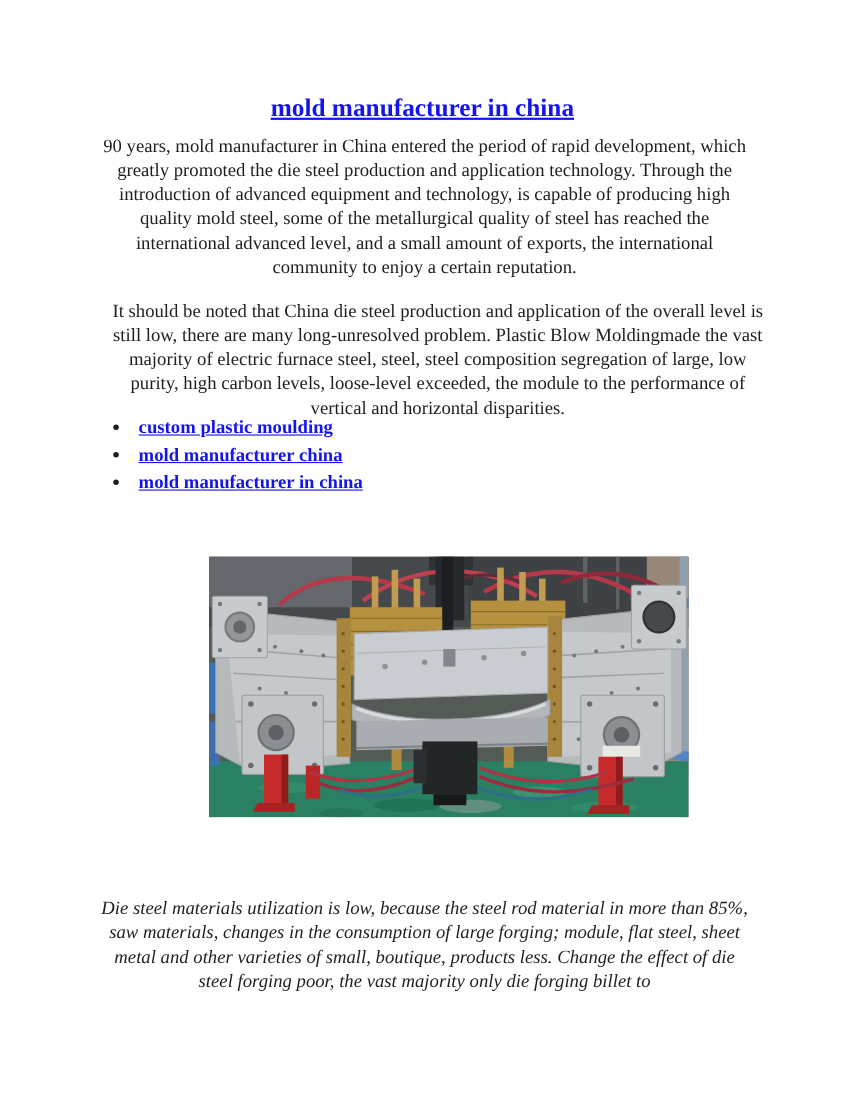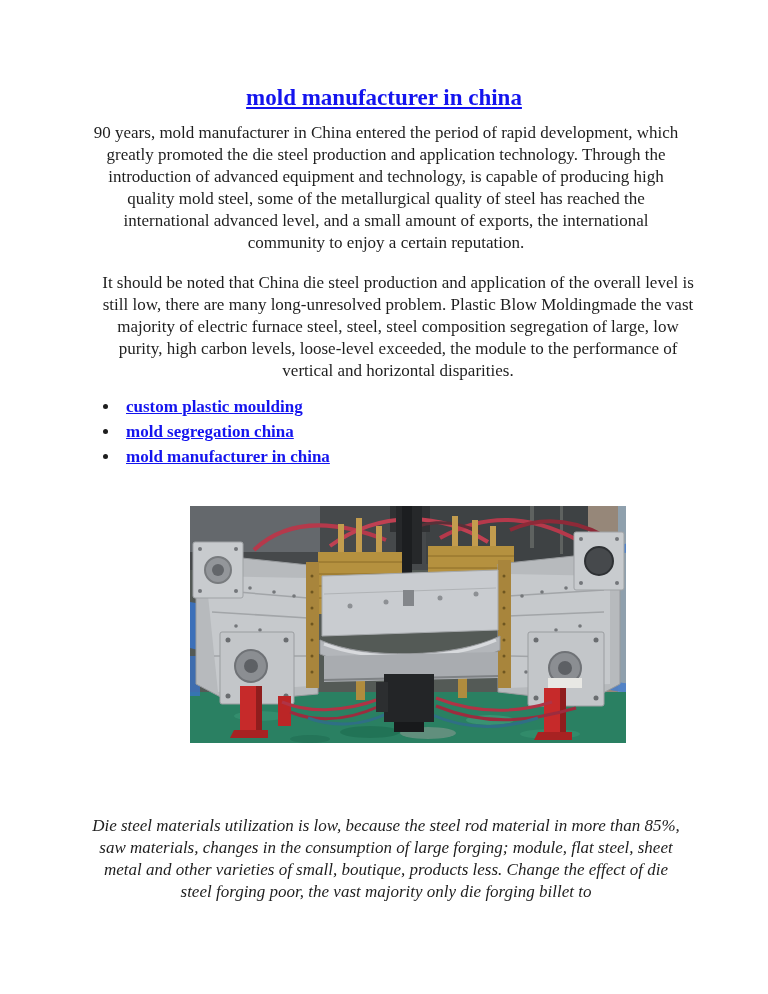--- a/index.html
+++ b/index.html
@@ -27,21 +27,21 @@
     position: absolute; left: 90px; width: 592px; margin: 0;
     font-size: 17px; line-height: 22px;
     color: var(--text, #1e1e1e);
     text-align: center;
   }
   #par1 { top: 122px; }
   #par2 { top: 272px; margin-left: 12px; }
   #par3 { top: 815px; font-style: italic; }
 
   ul.link-list {
-    position: absolute; top: 394px; left: 102px;
+    position: absolute; top: 376px; left: 102px;
     margin: 0; padding: 0 0 0 18px;
     list-style-type: disc;
   }
   ul.link-list li {
     font-size: 17px; line-height: 25px;
     color: var(--text, #1e1e1e);
     padding-left: 6px;
   }
   ul.link-list a {
     color: var(--link, #1414ee);
@@ -62,21 +62,21 @@
 <div class="page">
 
   <h1 class="doc-title"><a>mold manufacturer in china</a></h1>
 
   <p class="body-par" id="par1">90 years, mold manufacturer in China entered the period of rapid development, which greatly promoted the die steel production and application technology. Through the introduction of advanced equipment and technology, is capable of producing high quality mold steel, some of the metallurgical quality of steel has reached the international advanced level, and a small amount of exports, the international community to enjoy a certain reputation.</p>
 
   <p class="body-par" id="par2">It should be noted that China die steel production and application of the overall level is still low, there are many long-unresolved problem. Plastic Blow Moldingmade the vast majority of electric furnace steel, steel, steel composition segregation of large, low purity, high carbon levels, loose-level exceeded, the module to the performance of vertical and horizontal disparities.</p>
 
   <ul class="link-list">
     <li><a>custom plastic moulding</a></li>
-    <li><a>mold segregation china</a></li>
+    <li><a>mold manufacturer china</a></li>
     <li><a>mold manufacturer in china</a></li>
   </ul>
 
   <figure class="photo" role="img" aria-label="Photo of an automotive injection mold tool: silver steel mold halves with brass wear plates, red support feet and hoses, on a green workshop floor">
     <svg viewBox="0 0 436 237" preserveAspectRatio="none">
 
       <g>
         <rect x="0" y="0" width="436" height="237" fill="#545a56"></rect>
         <rect x="0" y="0" width="436" height="64" fill="#46494b"></rect>
         <rect x="0" y="0" width="130" height="46" fill="#64686c"></rect>

